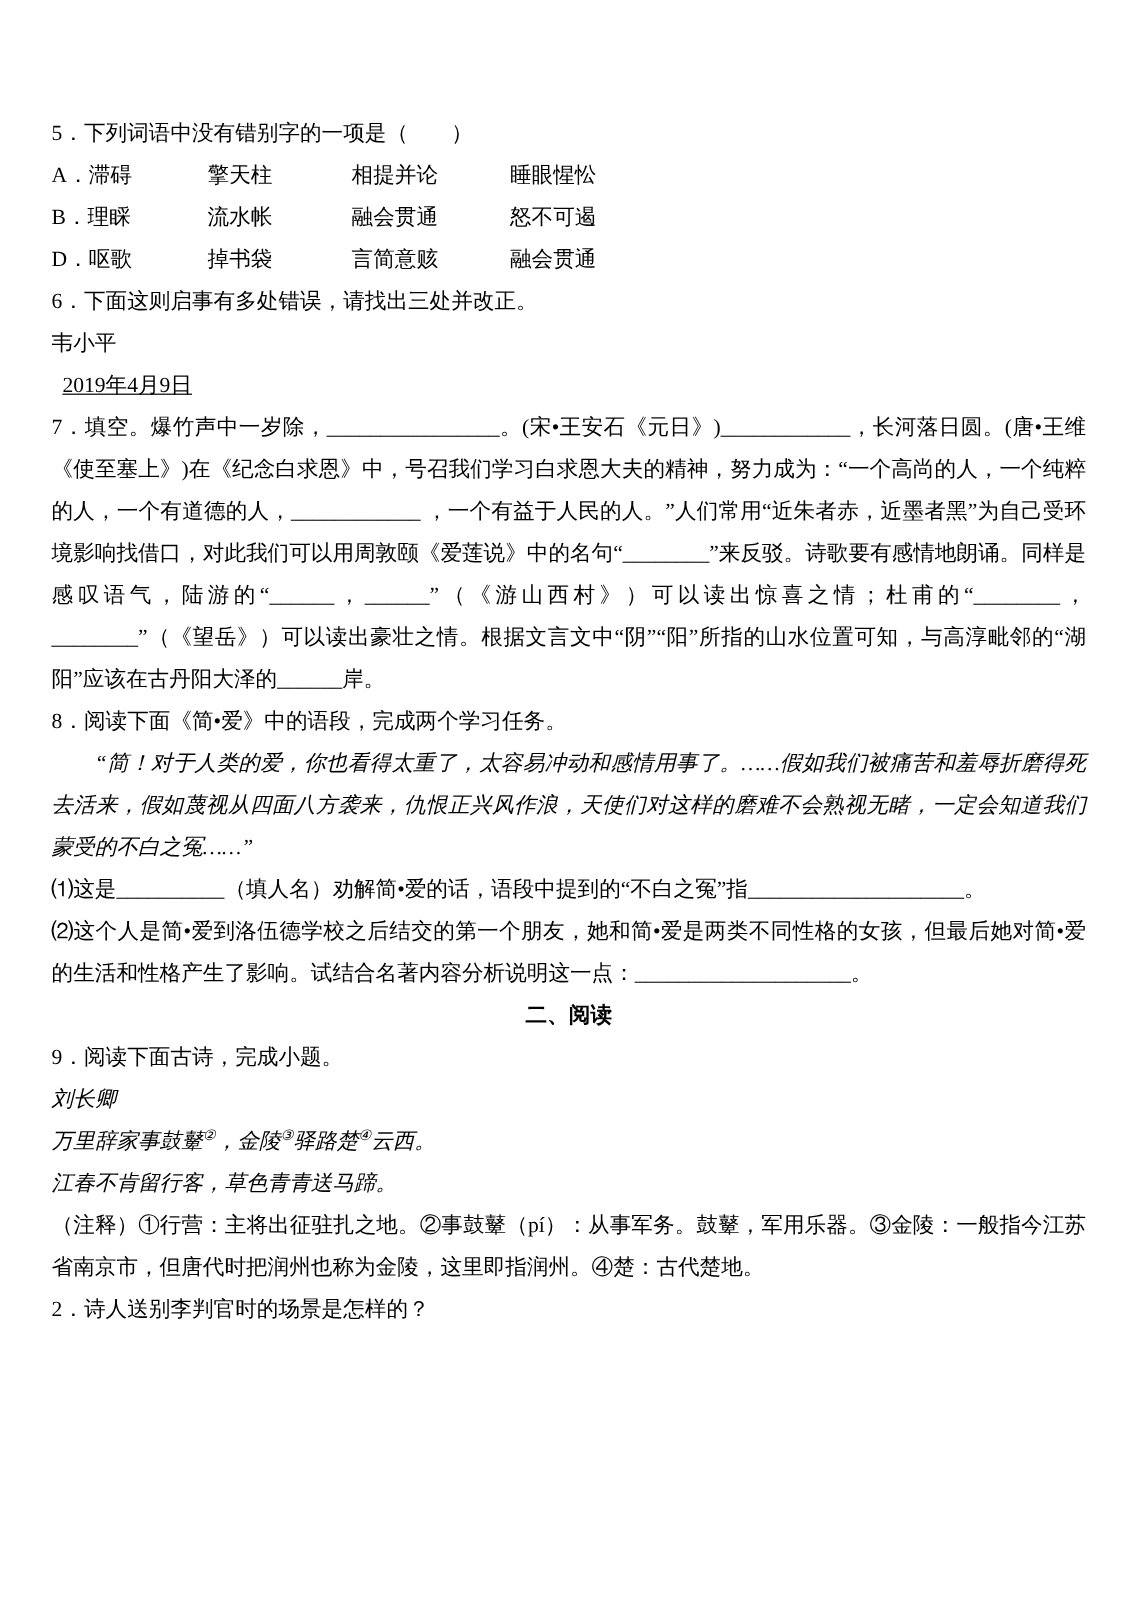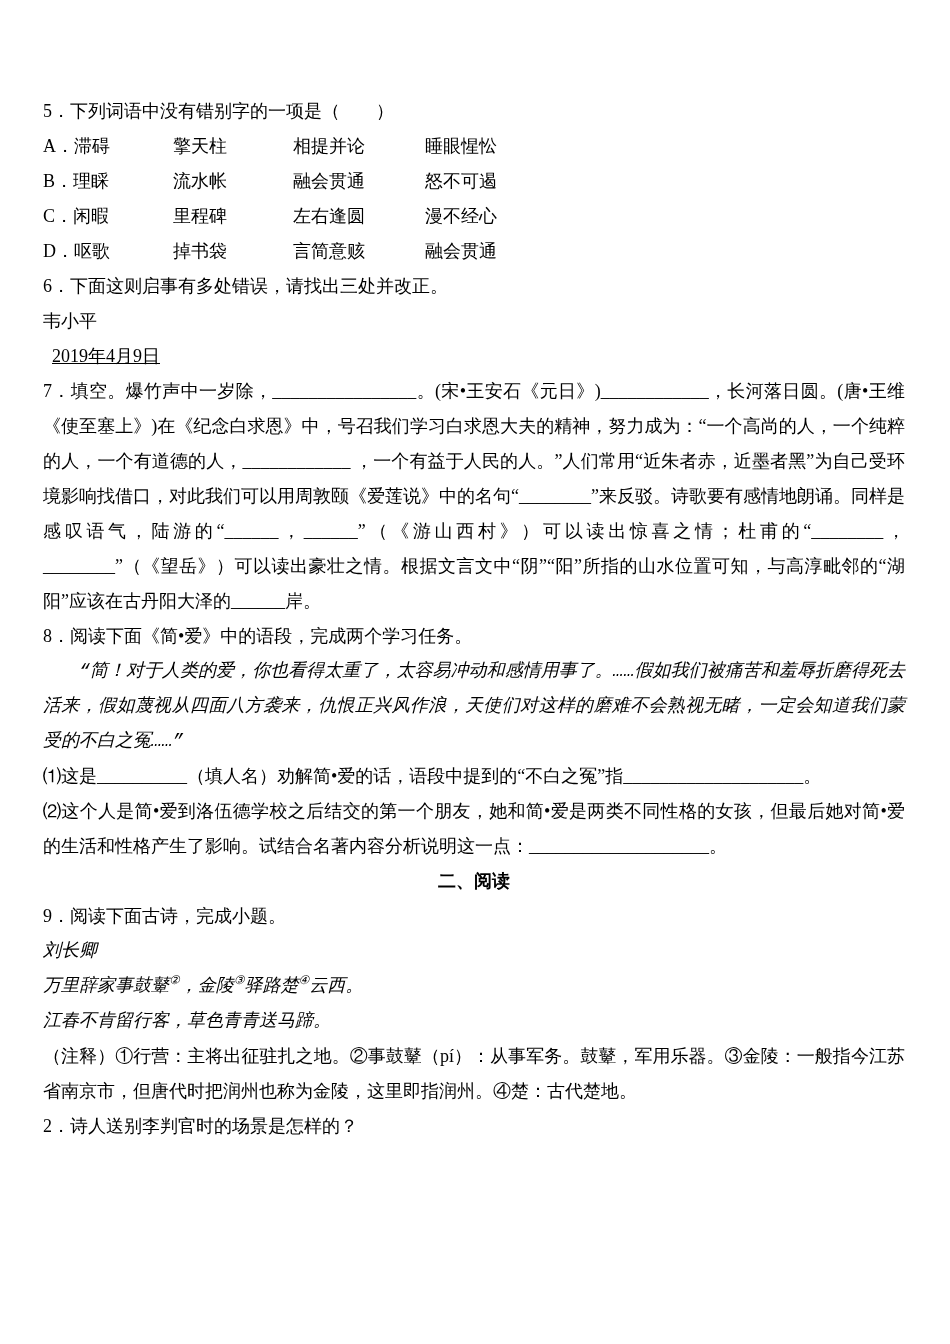--- a/index.html
+++ b/index.html
@@ -14,21 +14,21 @@
   .page {
     width: 950px;
     height: 1304px;
     padding: 94px 45px 0 43px;
     font-size: 18px;
     line-height: 35px;
   }
   .line { white-space: nowrap; }
   .para { text-align: justify; }
   .indent2 { text-indent: 2em; }
-  .kaiti { font-style: italic; font-family: Liberation Mono, monospace; }
+  .kaiti { font-style: italic; }
   .bold { font-weight: bold; text-align: center; }
   .date-line { padding-left: 9px; text-decoration: underline; }
   .opt-row { display: grid; grid-template-columns: 130px 120px 132px 1fr; }
   .opt-row .cell { white-space: nowrap; }
   sup.cn {
     font-size: 12px;
     vertical-align: super;
     line-height: 0;
   }
 </style>
@@ -46,26 +46,20 @@
     <span class="cell">睡眼惺忪</span>
   </div>
 
   <div class="opt-row">
     <span class="cell"><span>B．</span><span>理睬</span></span>
     <span class="cell">流水帐</span>
     <span class="cell">融会贯通</span>
     <span class="cell">怒不可遏</span>
   </div>
 
-  <div class="opt-row">
-    <span class="cell"><span>C．</span><span>闲暇</span></span>
-    <span class="cell">里程碑</span>
-    <span class="cell">左右逢圆</span>
-    <span class="cell">漫不经心</span>
-  </div>
 
   <div class="opt-row">
     <span class="cell"><span>D．</span><span>呕歌</span></span>
     <span class="cell">掉书袋</span>
     <span class="cell">言简意赅</span>
     <span class="cell">融会贯通</span>
   </div>
 
   <p class="line">6．下面这则启事有多处错误，请找出三处并改正。</p>
   <p class="line">韦小平</p>

